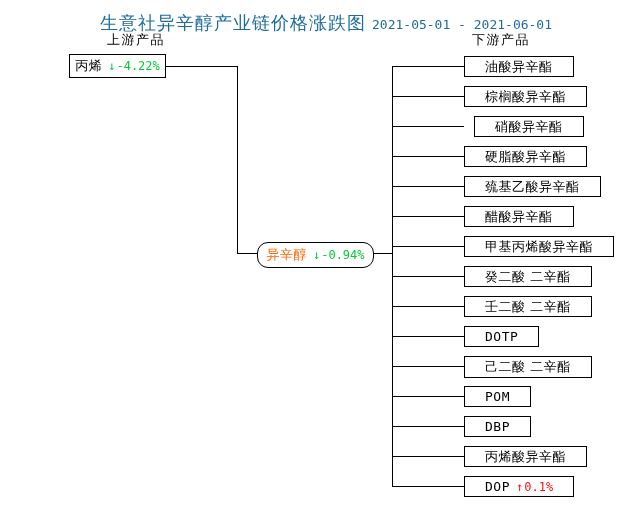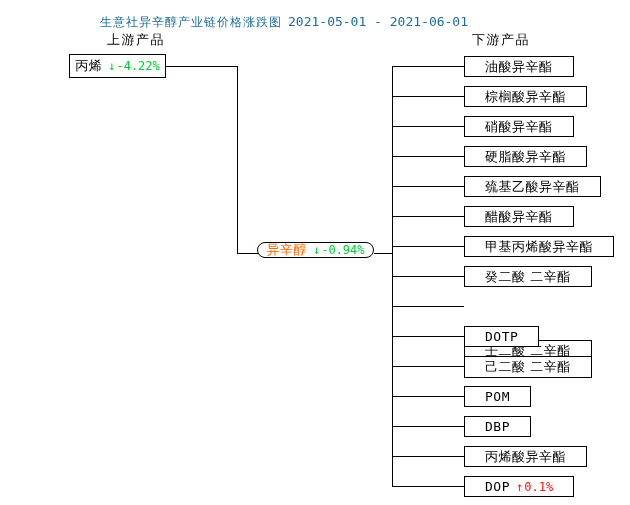--- a/index.html
+++ b/index.html
@@ -20,21 +20,21 @@
     overflow: hidden;
   }
   .title-row {
     position: absolute;
     left: 100px;
     top: 11px;
     white-space: nowrap;
     color: var(--title-blue);
   }
   .title-cn {
-    font-size: 12px;
+    font-size: 18px;
     letter-spacing: 1px;
   }
   .mono {
     font-family: "DejaVu Sans Mono", "Liberation Mono", monospace;
   }
   .title-date {
     font-size: 13px;
     margin-left: 6px;
     letter-spacing: 0px;
     margin-top: 36px;
@@ -92,21 +92,21 @@
   <div class="side-label" id="upstream-label">上游产品</div>
   <div class="side-label" id="downstream-label">下游产品</div>
 
   <div class="box upstream-box" style="left:69px; top:54px; width:97px; height:24px;">
     <span class="name">丙烯</span>
     <span class="chg down">
       <span class="arrow">↓</span><span>-4.22%</span>
     </span>
   </div>
 
-  <div class="box focus-box" style="left:257px; top:242px; width:117px; height:16px;border-radius:11px;">
+  <div class="box focus-box" style="left:257px; top:242px; width:117px; height:26px;border-radius:11px;">
     <span class="name">异辛醇</span>
     <span class="chg down">
       <span class="arrow">↓</span><span>-0.94%</span>
     </span>
   </div>
 
   <div class="hline" style="left:166px; top:66px; width:72px;"></div>
   <div class="vline" style="left:237px; top:66px; height:188px;"></div>
   <div class="hline" style="left:237px; top:253px; width:21px;"></div>
   <div class="hline" style="left:374px; top:253px; width:19px;"></div>
@@ -115,21 +115,21 @@
   <div id="downstream-rows">
       <div class="hline" style="left: 392px; top: 66px; width: 72px;"></div>
       <div class="box ds-box" style="left: 464px; top: 56px; height: 21px;">
         <span class="name">油酸异辛酯</span>
       </div>
       <div class="hline" style="left: 392px; top: 96px; width: 72px;"></div>
       <div class="box ds-box" style="left: 464px; top: 86px; height: 21px;">
         <span class="name">棕榈酸异辛酯</span>
       </div>
       <div class="hline" style="left: 392px; top: 126px; width: 72px;"></div>
-      <div class="box ds-box" style="left: 464px; top: 116px; height: 21px;">
+      <div class="box ds-box" style="left: 474px; top: 116px; height: 21px;">
         <span class="name">硝酸异辛酯</span>
       </div>
       <div class="hline" style="left: 392px; top: 156px; width: 72px;"></div>
       <div class="box ds-box" style="left: 464px; top: 146px; height: 21px;">
         <span class="name">硬脂酸异辛酯</span>
       </div>
       <div class="hline" style="left: 392px; top: 186px; width: 72px;"></div>
       <div class="box ds-box" style="left: 464px; top: 176px; height: 21px;">
         <span class="name">巯基乙酸异辛酯</span>
       </div>
@@ -139,21 +139,21 @@
       </div>
       <div class="hline" style="left: 392px; top: 246px; width: 72px;"></div>
       <div class="box ds-box" style="left: 464px; top: 236px; height: 21px;">
         <span class="name">甲基丙烯酸异辛酯</span>
       </div>
       <div class="hline" style="left: 392px; top: 276px; width: 72px;"></div>
       <div class="box ds-box" style="left: 464px; top: 266px; height: 21px;">
         <span class="name">癸二酸 二辛酯</span>
       </div>
       <div class="hline" style="left: 392px; top: 306px; width: 72px;"></div>
-      <div class="box ds-box" style="left: 464px; top: 296px; height: 21px; margin-top: 44px;">
+      <div class="box ds-box" style="left: 464px; top: 296px; height: 21px;">
         <span class="name">壬二酸 二辛酯</span>
       </div>
       <div class="hline" style="left: 392px; top: 336px; width: 72px;"></div>
       <div class="box ds-box" style="left: 464px; top: 326px; height: 21px;">
         <span class="name mono">DOTP</span>
       </div>
       <div class="hline" style="left: 392px; top: 366px; width: 72px;"></div>
       <div class="box ds-box" style="left: 464px; top: 356px; height: 22px;">
         <span class="name">己二酸 二辛酯</span>
       </div>

